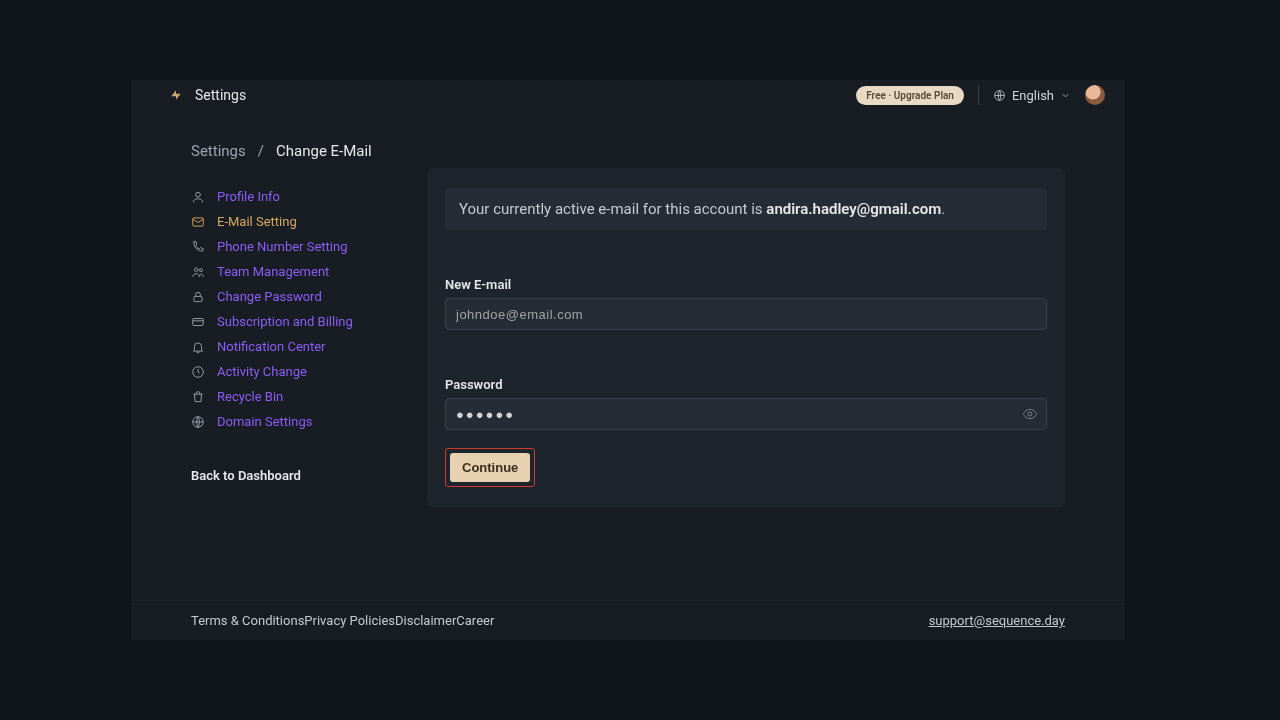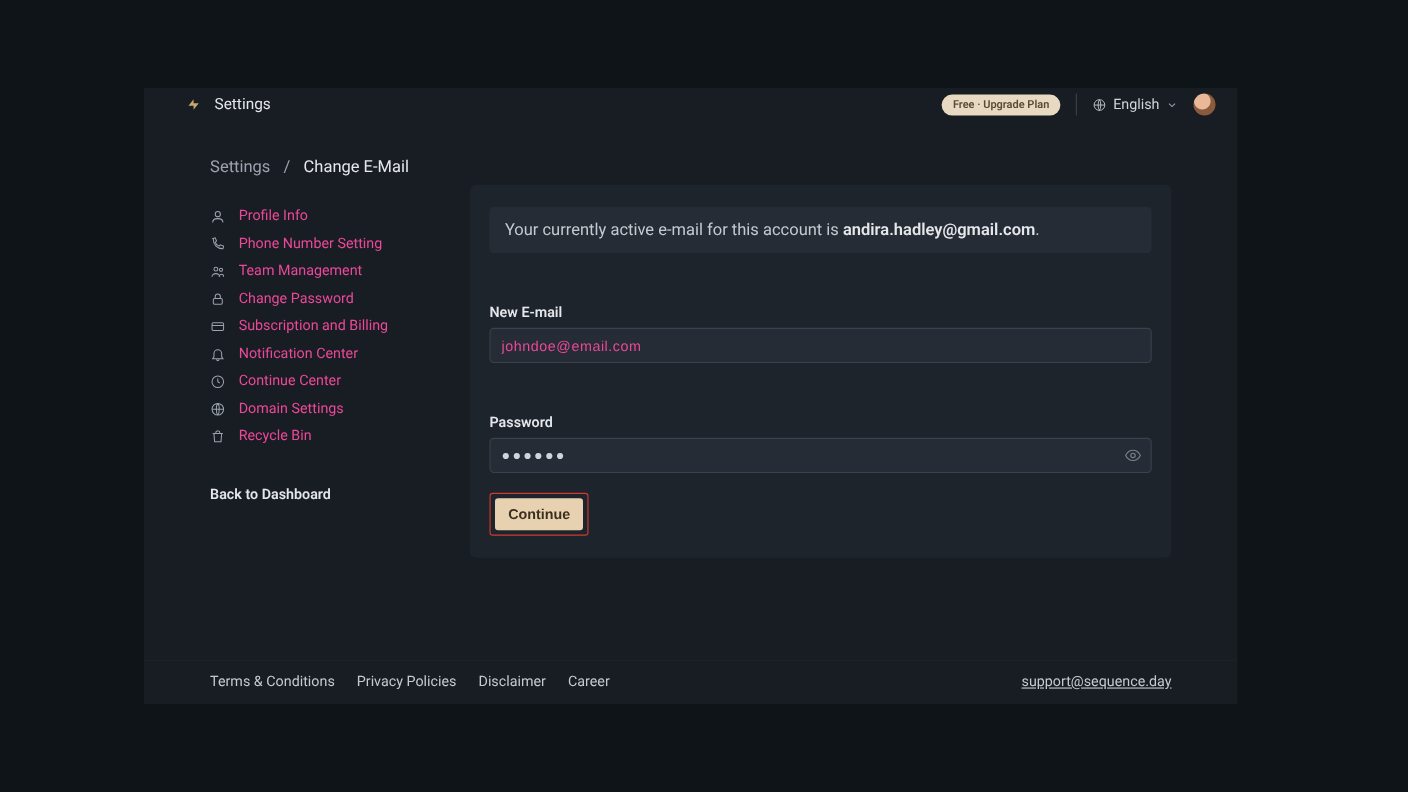--- a/index.html
+++ b/index.html
@@ -82,21 +82,21 @@
     font-size:15px;
     margin-bottom: 24px;
     color:#9ca3af;
   }
   .breadcrumb .current { color:#e5e7eb; }
   .nav { list-style:none; }
   .nav li {
     display:flex; align-items:center; gap:12px;
     padding: 5px 0;
     font-size:13px;
-    color:#ec4899;
+    color:#8b5cf6;
     cursor:pointer;
   }
   .nav li.active { color:#d6a85e; }
   .nav li.active .nav-icon { color:#d6a85e; }
   .nav-icon {
     width:14px; height:14px;
     display:flex; align-items:center; justify-content:center;
     color:#9ca3af;
     flex-shrink:0;
   }
@@ -135,21 +135,21 @@
     position:relative;
     background:#252c35;
     border:1px solid #3a424d;
     border-radius:4px;
     height:32px;
     display:flex; align-items:center;
     padding:0 10px;
   }
   .input-wrap input {
     background:transparent; border:none; outline:none;
-    color:#ec4899; font-size:13px; width:100%;
+    color:#a3a3a3; font-size:13px; width:100%;
     letter-spacing: 0.5px;
   }
   .input-wrap .dots { color:#d1d5db; font-size:13px; letter-spacing:2px; }
   .eye {
     position:absolute; right:8px; top:50%; transform:translateY(-50%);
     color:#7a828c; cursor:pointer;
     width:16px; height:16px;
   }
   .eye svg { width:16px; height:16px; stroke:currentColor; fill:none; stroke-width:1.5; }
   .continue-wrap {
@@ -172,21 +172,21 @@
   .footer {
     height:40px;
     display:flex;
     align-items:center;
     justify-content:space-between;
     padding:0 60px;
     font-size:13px;
     color:#c5cad1;
     border-top: 1px solid rgba(255,255,255,0.02);
   }
-  .footer-links { display:flex; gap:20px; }
+  .footer-links { display:flex; }
   .footer-links span { cursor:pointer; }
   .support { color:#c5cad1; text-decoration:underline; cursor:pointer; }
 </style>
 </head>
 <body>
 
 <div class="app-shell">
 
   <div class="header">
     <div class="header-left">
@@ -229,20 +229,29 @@
       <ul class="nav">
         <li>
           <span class="nav-icon">
               <svg viewBox="0 0 24 24">
                 <circle cx="12" cy="8" r="4"></circle>
                 <path d="M4 21c0-4 4-6 8-6s8 2 8 6"></path>
               </svg>
             </span>
           <span>Profile Info</span>
         </li>
+        <li class="active">
+          <span class="nav-icon">
+              <svg viewBox="0 0 24 24">
+                <rect x="3" y="5" width="18" height="14" rx="2"></rect>
+                <path d="M3 7l9 6 9-6"></path>
+              </svg>
+            </span>
+          <span>E-Mail Setting</span>
+        </li>
         <li>
           <span class="nav-icon">
               <svg viewBox="0 0 24 24">
                 <path d="M5 4c0 9 6 15 15 15l1-4-5-2-2 2c-3-1-5-3-6-6l2-2-2-5-4 1z"></path>
               </svg>
             </span>
           <span>Phone Number Setting</span>
         </li>
         <li>
           <span class="nav-icon">
@@ -281,38 +290,38 @@
             </span>
           <span>Notification Center</span>
         </li>
         <li>
           <span class="nav-icon">
               <svg viewBox="0 0 24 24">
                 <circle cx="12" cy="12" r="9"></circle>
                 <path d="M12 7v5l3 2"></path>
               </svg>
             </span>
-          <span>Continue Center</span>
+          <span>Activity Change</span>
+        </li>
+        <li>
+          <span class="nav-icon">
+              <svg viewBox="0 0 24 24">
+                <path d="M4 7h16M9 7V5a2 2 0 012-2h2a2 2 0 012 2v2M6 7l1 13h10l1-13"></path>
+              </svg>
+            </span>
+          <span>Recycle Bin</span>
         </li>
         <li>
           <span class="nav-icon">
               <svg viewBox="0 0 24 24">
                 <circle cx="12" cy="12" r="9"></circle>
                 <path d="M3 12h18M12 3c3 3 3 15 0 18M12 3c-3 3-3 15 0 18"></path>
               </svg>
             </span>
           <span>Domain Settings</span>
-        </li>
-        <li>
-          <span class="nav-icon">
-              <svg viewBox="0 0 24 24">
-                <path d="M4 7h16M9 7V5a2 2 0 012-2h2a2 2 0 012 2v2M6 7l1 13h10l1-13"></path>
-              </svg>
-            </span>
-          <span>Recycle Bin</span>
         </li>
       </ul>
 
       <div class="back-link">Back to Dashboard</div>
     </div>
 
     <div class="main-card">
       <div class="info-banner">
         <span>Your currently active e-mail for this account is </span><b>andira.hadley@gmail.com</b><span>.</span>
       </div>

